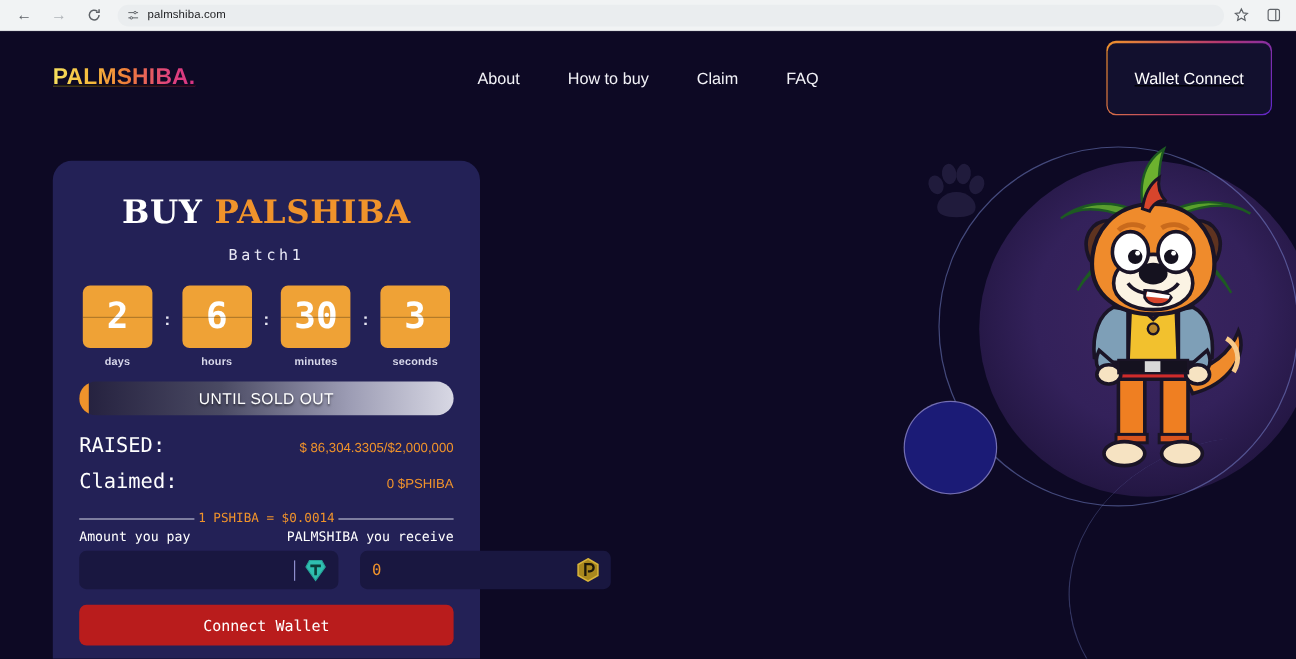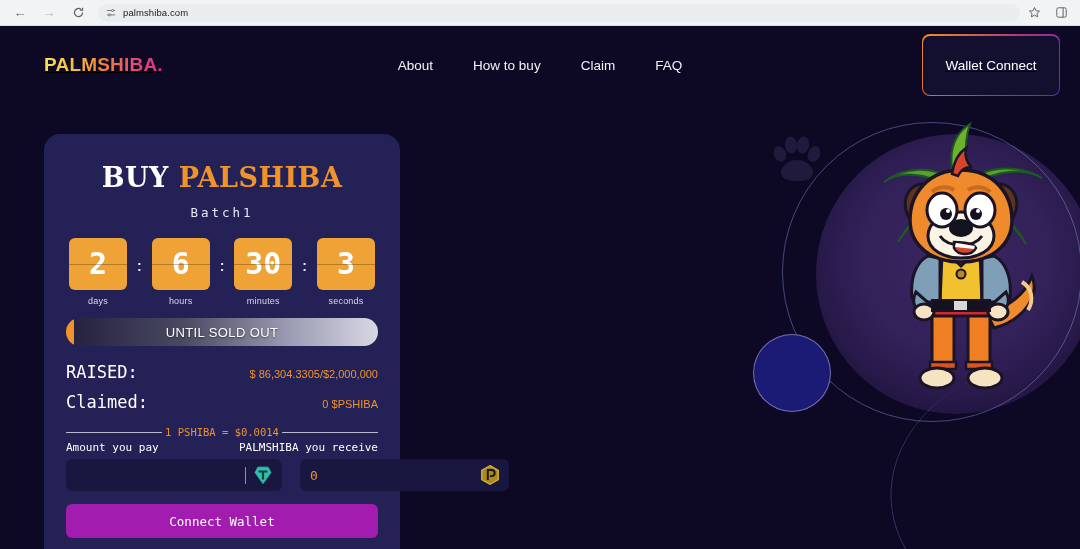--- a/index.html
+++ b/index.html
@@ -141,21 +141,21 @@
   .flip span {
     font-size: 30px; font-weight: bold; color: #fff;
     font-family: "DejaVu Sans Mono", monospace; line-height: 1;
   }
   .cd-sep {
     align-self: flex-start; margin-top: 20px;
     color: #e8e8f5; font-size: 14px; font-weight: bold;
   }
   .cd-label {
     text-align: center; color: #d8d8ea; font-size: 9px;
-    margin-top: 6px; letter-spacing: .2px;
+    margin-top: 6px; letter-spacing: .2px; font-weight: bold;
   }
 
   
   .progress {
     position: relative; margin-top: 12px; height: 28px;
     border-radius: 14px; overflow: hidden;
     background: linear-gradient(90deg, #231f3d 0%, #4a4a63 38%, #9c9cb4 72%, #d8d8e4 100%);
     display: flex; align-items: center; justify-content: center;
   }
   .progress-fill {
@@ -203,21 +203,21 @@
     flex: 1; min-width: 0; border: 0; outline: 0; background: transparent;
     color: #f0932b; font-size: 13px;
     font-family: "DejaVu Sans Mono", monospace;
   }
   .caret { width: 1px; height: 17px; background: #8e8ecd; margin-right: 6px; }
   .tok { width: 22px; height: 22px; flex: none; }
 
   
   .action-btn {
     margin-top: 13px; height: 34px; border-radius: 6px;
-    background: #a21caf; border: 0; width: 100%;
+    background: #b91c1c; border: 0; width: 100%;
     color: #ffffff; font-size: 12.5px;
     font-family: "DejaVu Sans Mono", monospace;
     display: flex; align-items: center; justify-content: center;
     cursor: pointer;
   }
 </style>
 </head>
 <body>
 
 <div class="browser-bar">

